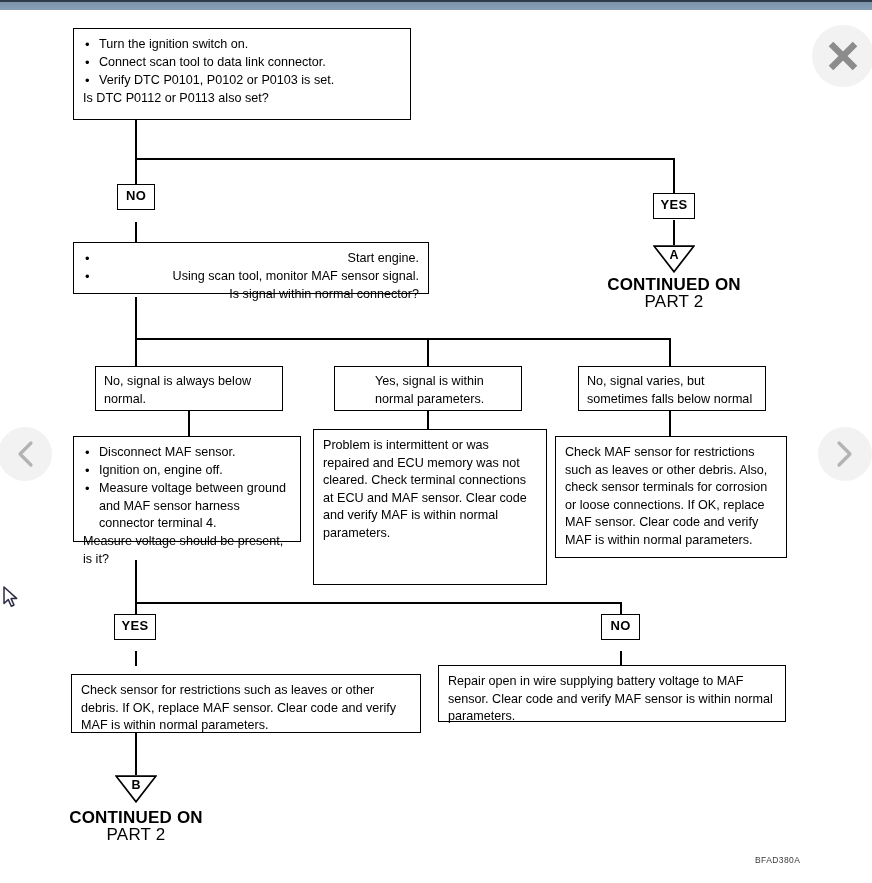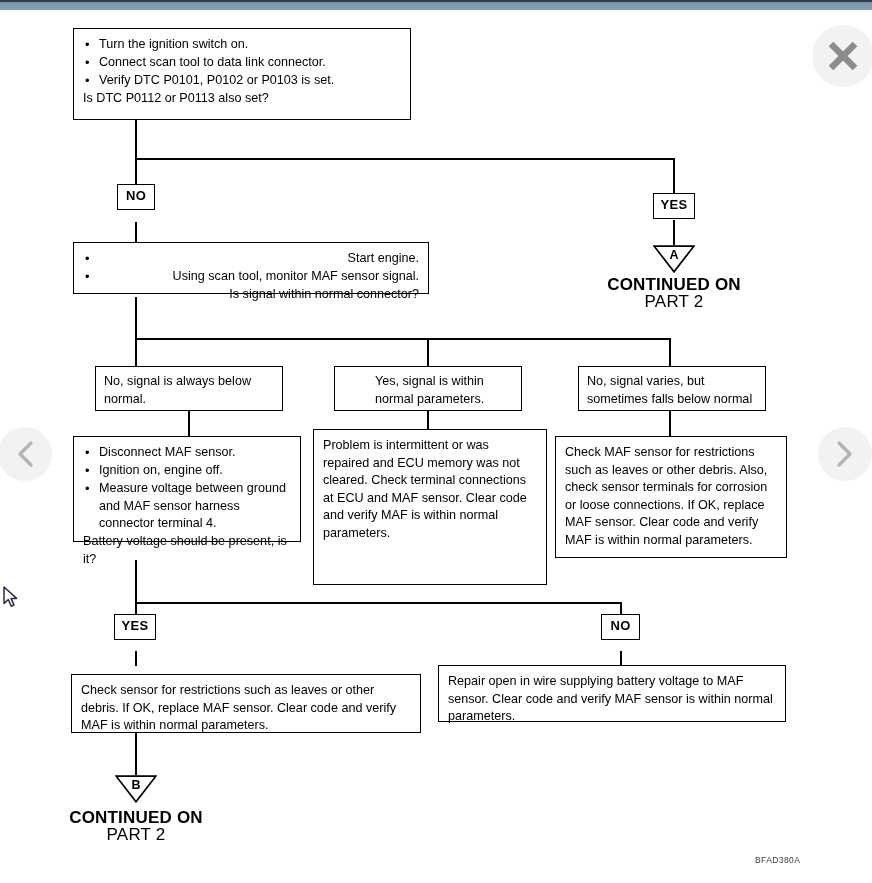--- a/index.html
+++ b/index.html
@@ -227,21 +227,21 @@
     <div class="node pad-small" style="left:334px; top:356px; width:188px; height:45px;padding-left:40px;">Yes, signal is within normal parameters.</div>
 
     <div class="node pad-small" style="left:578px; top:356px; width:188px; height:45px;">No, signal varies, but sometimes falls below normal</div>
 
     <div class="node" style="left:73px; top:426px; width:228px; height:106px;">
       <ul class="bullets">
         <li>Disconnect MAF sensor.</li>
         <li>Ignition on, engine off.</li>
         <li>Measure voltage between ground and MAF sensor harness connector terminal 4.</li>
       </ul>
-      <div class="tail">Battery voltage should be present, is it?</div>
+      <div class="tail">Measure voltage should be present, is it?</div>
     </div>
 
     <div class="node" style="left:313px; top:419px; width:234px; height:156px;">Problem is intermittent or was repaired and ECU memory was not cleared. Check terminal connections at ECU and MAF sensor. Clear code and verify MAF is within normal parameters.</div>
 
     <div class="node" style="left:555px; top:426px; width:232px; height:122px;">Check MAF sensor for restrictions such as leaves or other debris. Also, check sensor terminals for corrosion or loose connections. If OK, replace MAF sensor. Clear code and verify MAF is within normal parameters.</div>
 
     <div class="chip" style="left:114px; top:604px; width:42px;">YES</div>
 
     <div class="chip" style="left:601px; top:604px; width:39px;">NO</div>
 

